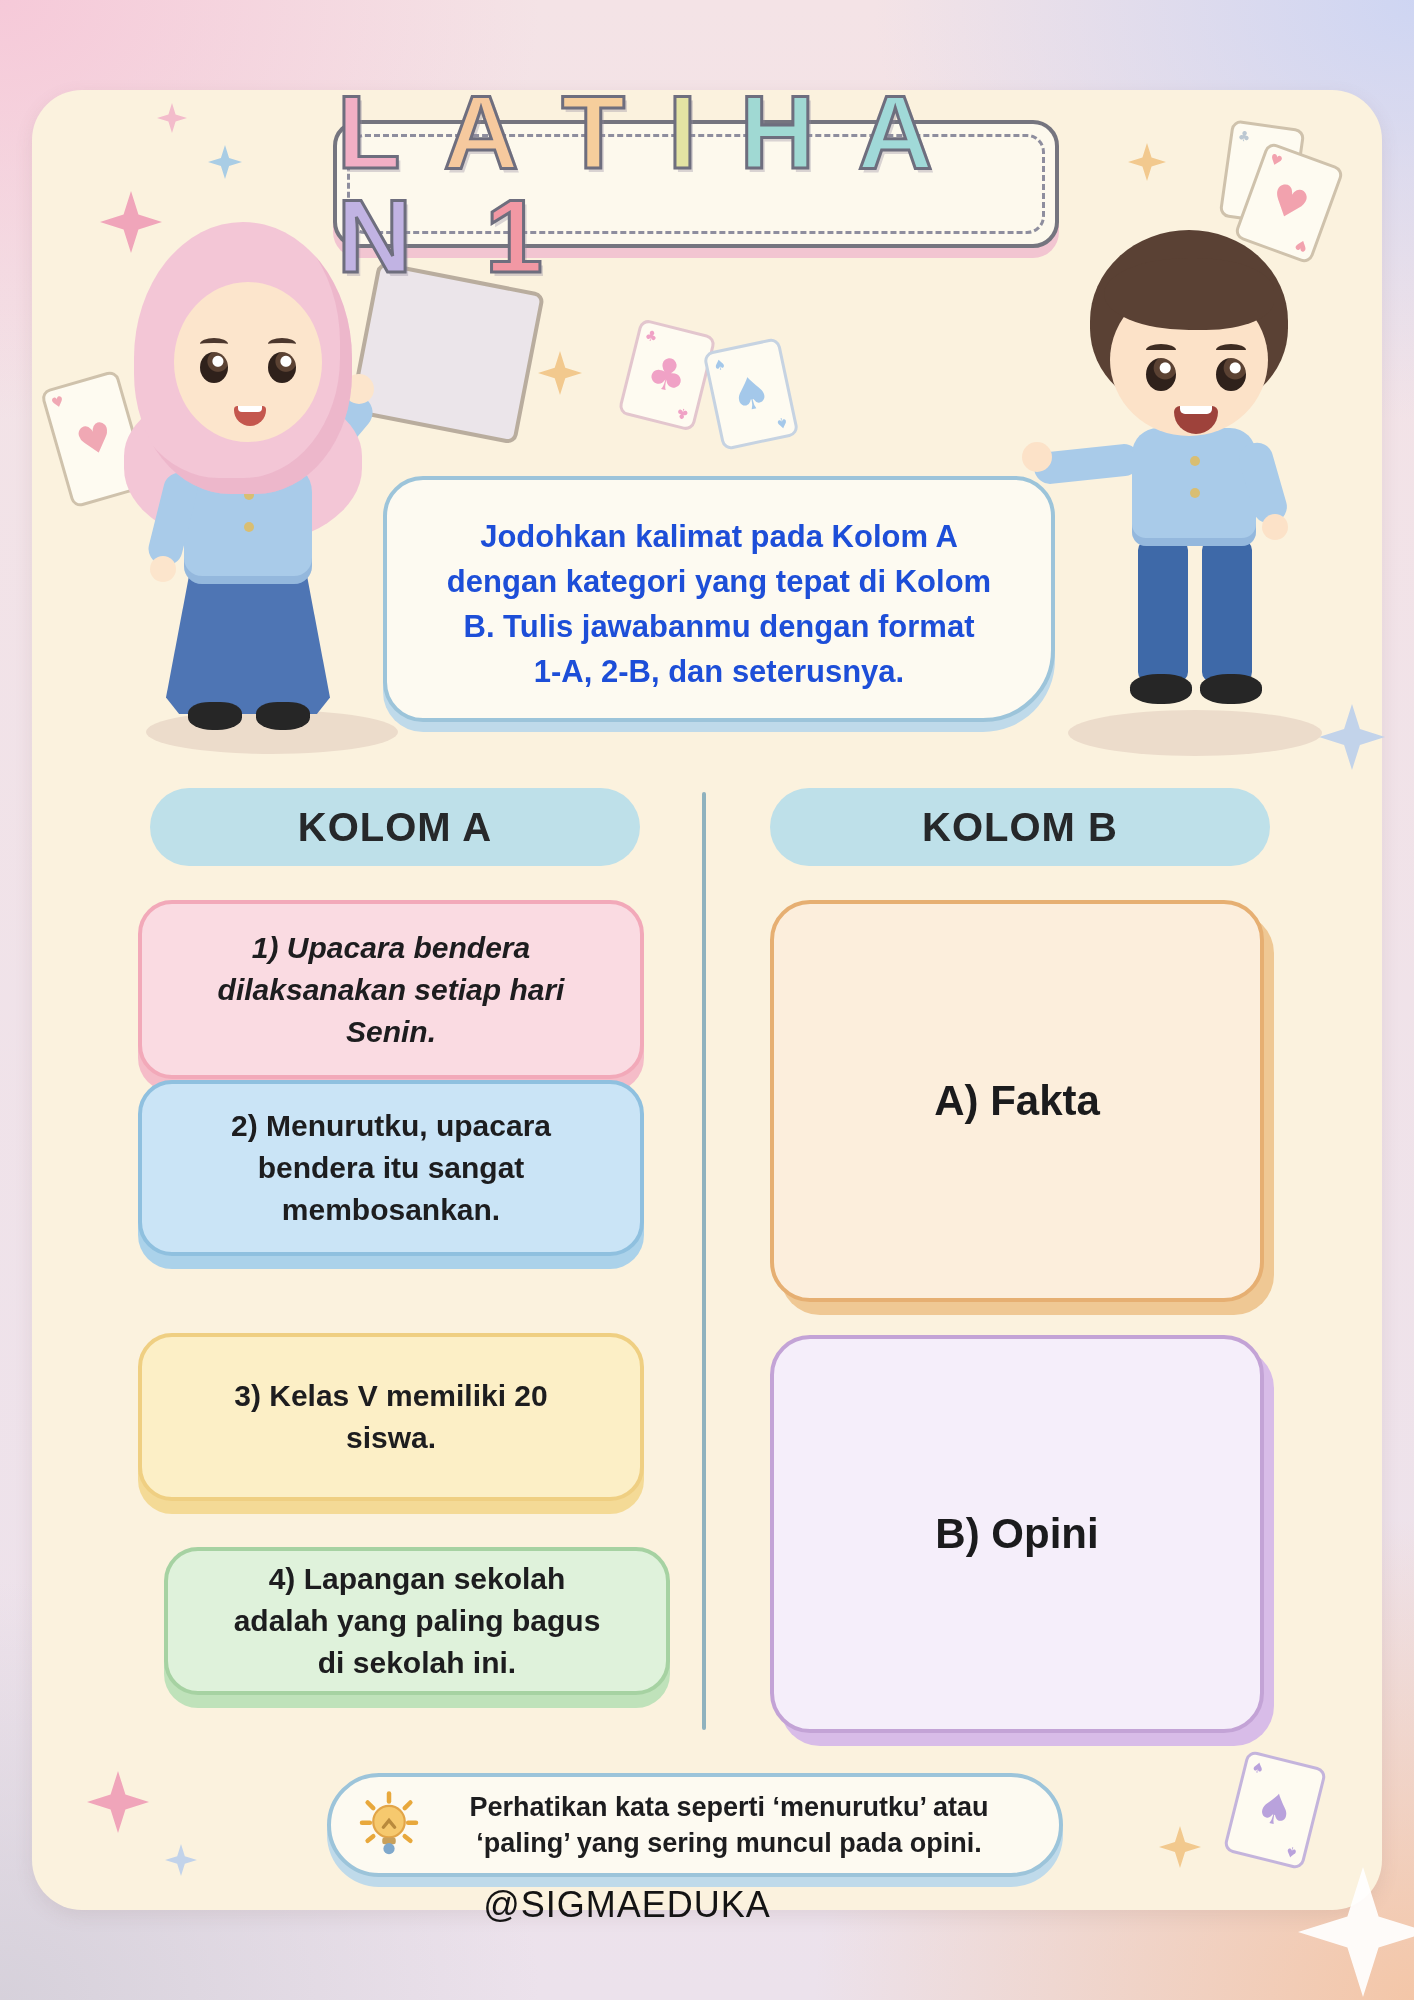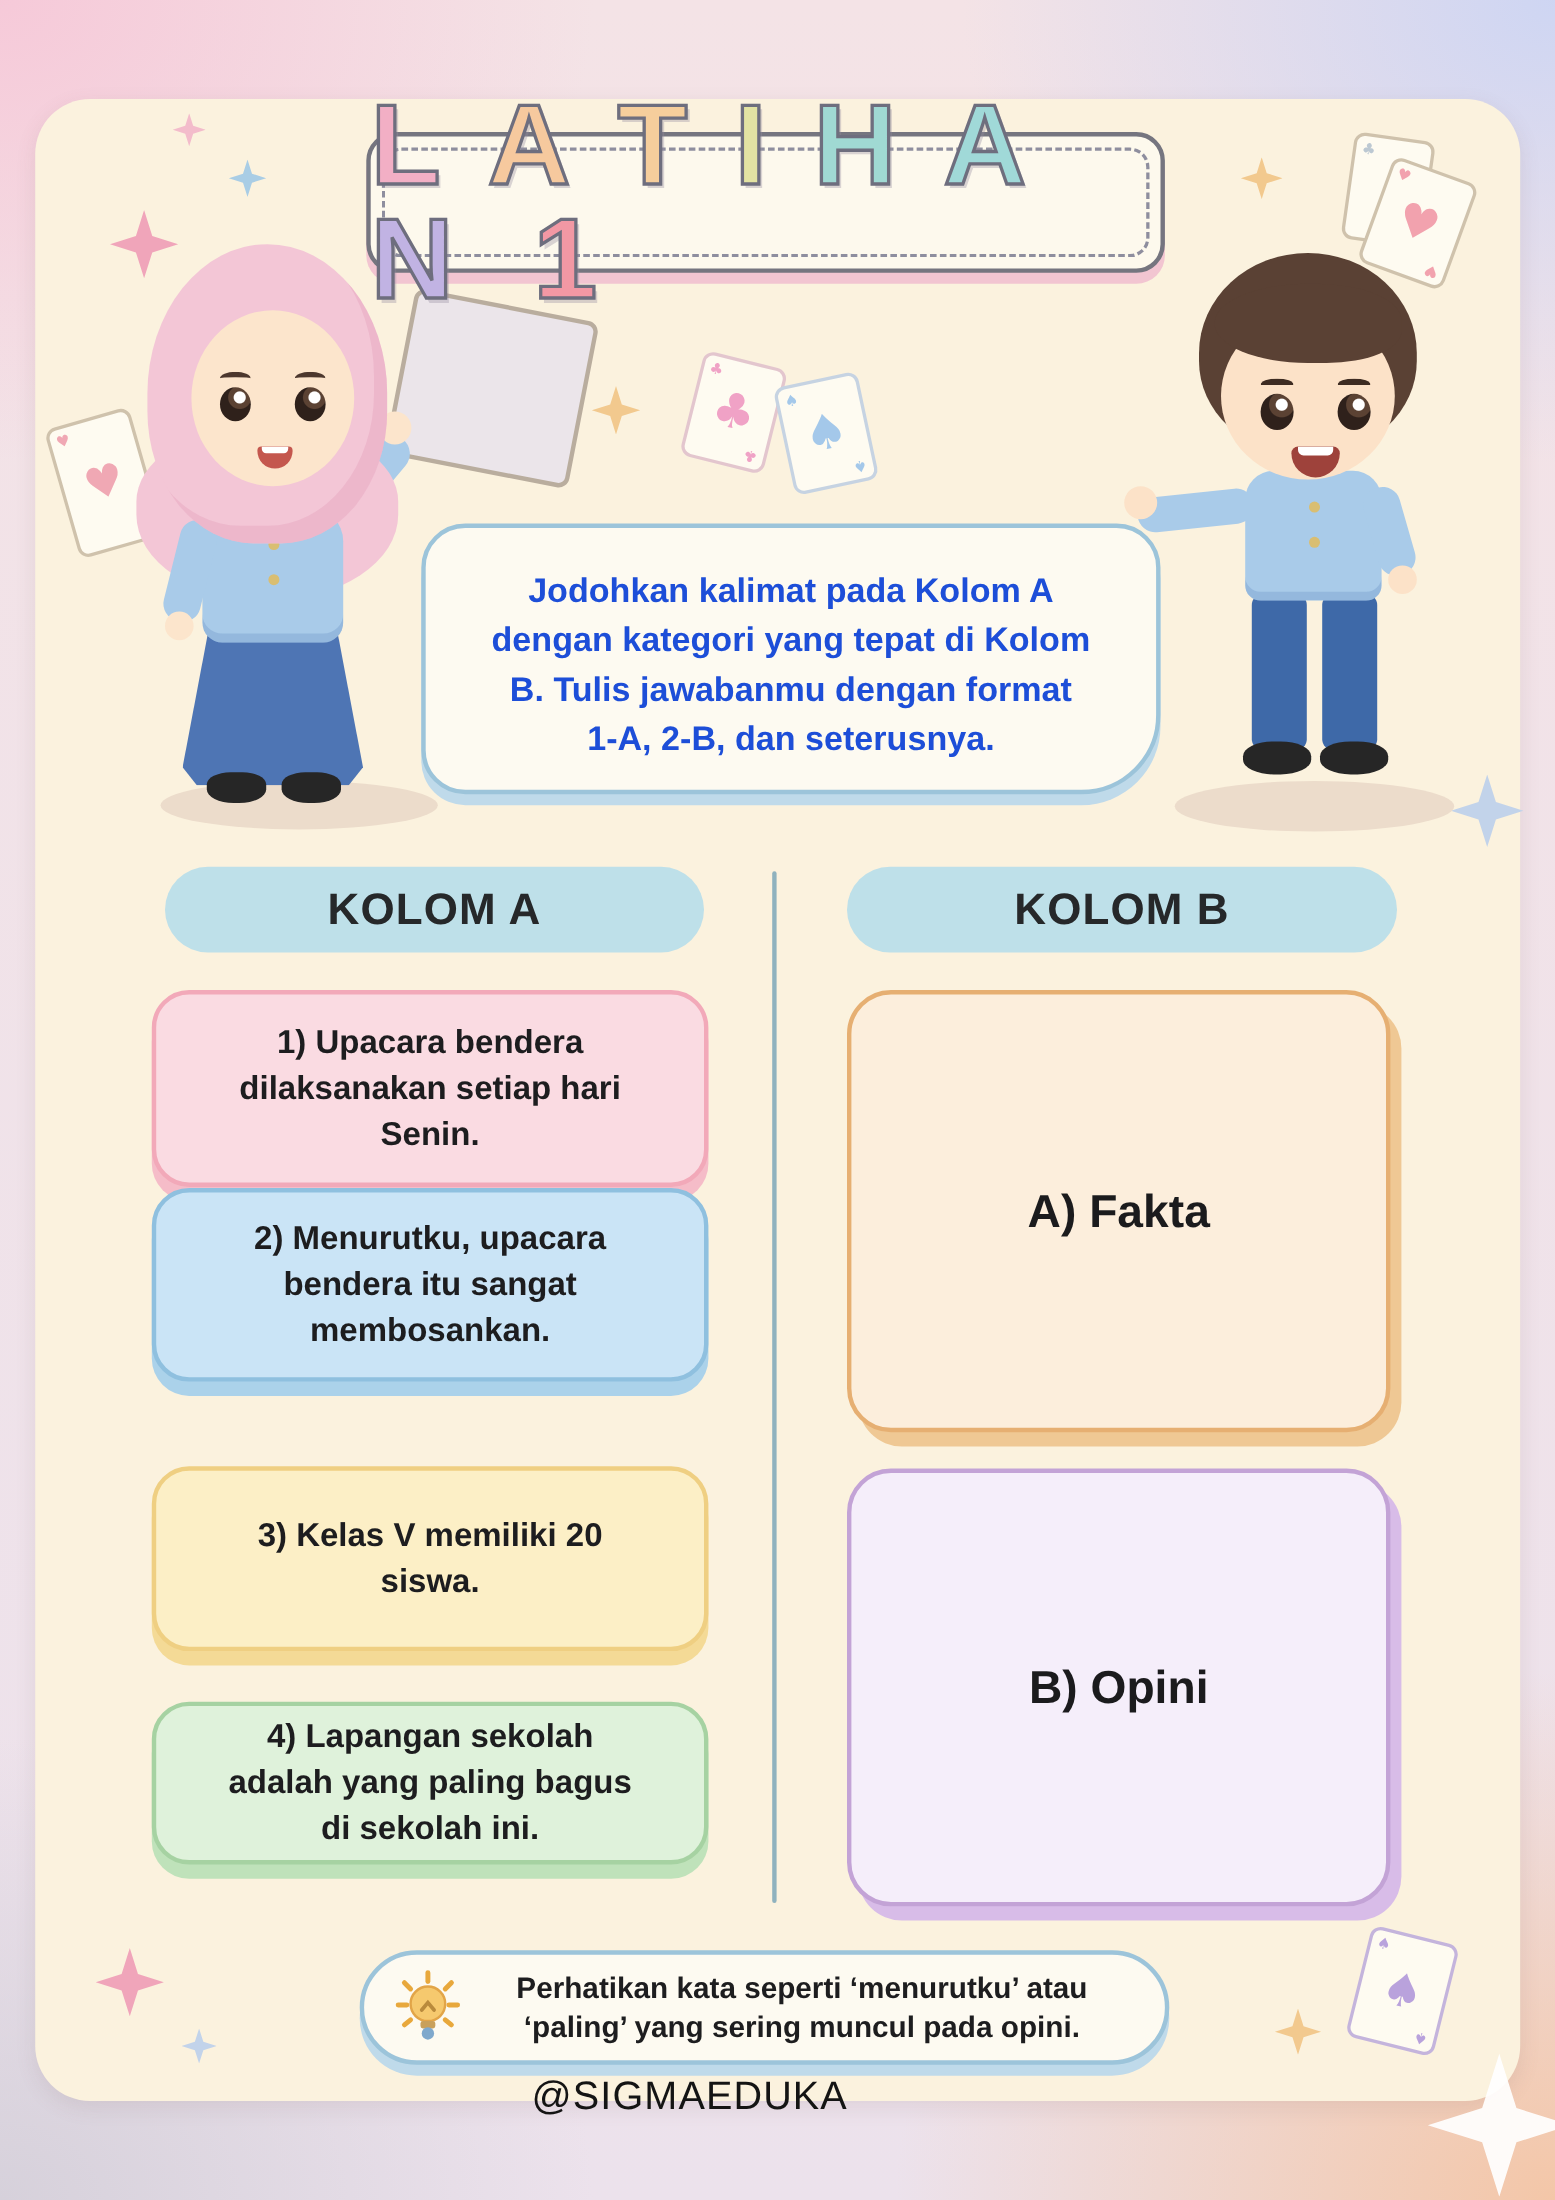--- a/index.html
+++ b/index.html
@@ -115,24 +115,24 @@
   }
   .pill-a{left:150px;width:490px;}
   .pill-b{left:770px;width:500px;}
   .divider{position:absolute;left:702px;top:792px;width:4px;height:938px;background:#8FB2BE;border-radius:3px;}
 
   .acard{
     position:absolute;left:138px;width:506px;border:4px solid;border-radius:34px;
     display:flex;flex-direction:column;align-items:center;justify-content:center;
     font-size:30px;font-weight:700;color:#1D1D1F;line-height:42px;text-align:center;
   }
-  .acard.c1{top:900px;height:179px;background:#FADBE2;border-color:#F2A9B9;box-shadow:0 13px 0 #F5BCC8;}
+  .acard.c1{top:900px;height:179px;background:#FADBE2;border-color:#F2A9B9;box-shadow:0 13px 0 #F5BCC8;font-style:italic;}
   .acard.c2{top:1080px;height:176px;background:#CAE4F6;border-color:#8FC0DF;box-shadow:0 13px 0 #ABD2EA;}
   .acard.c3{top:1333px;height:168px;background:#FCEFC6;border-color:#EFCF82;box-shadow:0 13px 0 #F4DA96;}
-  .acard.c4{top:1547px;height:148px;background:#DFF2DB;border-color:#A6D2A2;box-shadow:0 13px 0 #BFE2BA;}
+  .acard.c4{top:1547px;height:148px;background:#DFF2DB;border-color:#A6D2A2;box-shadow:0 13px 0 #BFE2BA;margin-left:26px;}
 
   .bbox{
     position:absolute;left:770px;width:494px;border:4px solid;border-radius:40px;
     display:flex;align-items:center;justify-content:center;
     font-size:42px;font-weight:800;color:#1B1B1D;
   }
   .bbox.opt-a{top:900px;height:402px;background:#FCEEDC;border-color:#E6AF72;box-shadow:10px 13px 0 #EFC894;}
   .bbox.opt-b{top:1335px;height:398px;background:#F5EEFA;border-color:#C3A3D6;box-shadow:10px 13px 0 #D8BCE8;}
 
   

